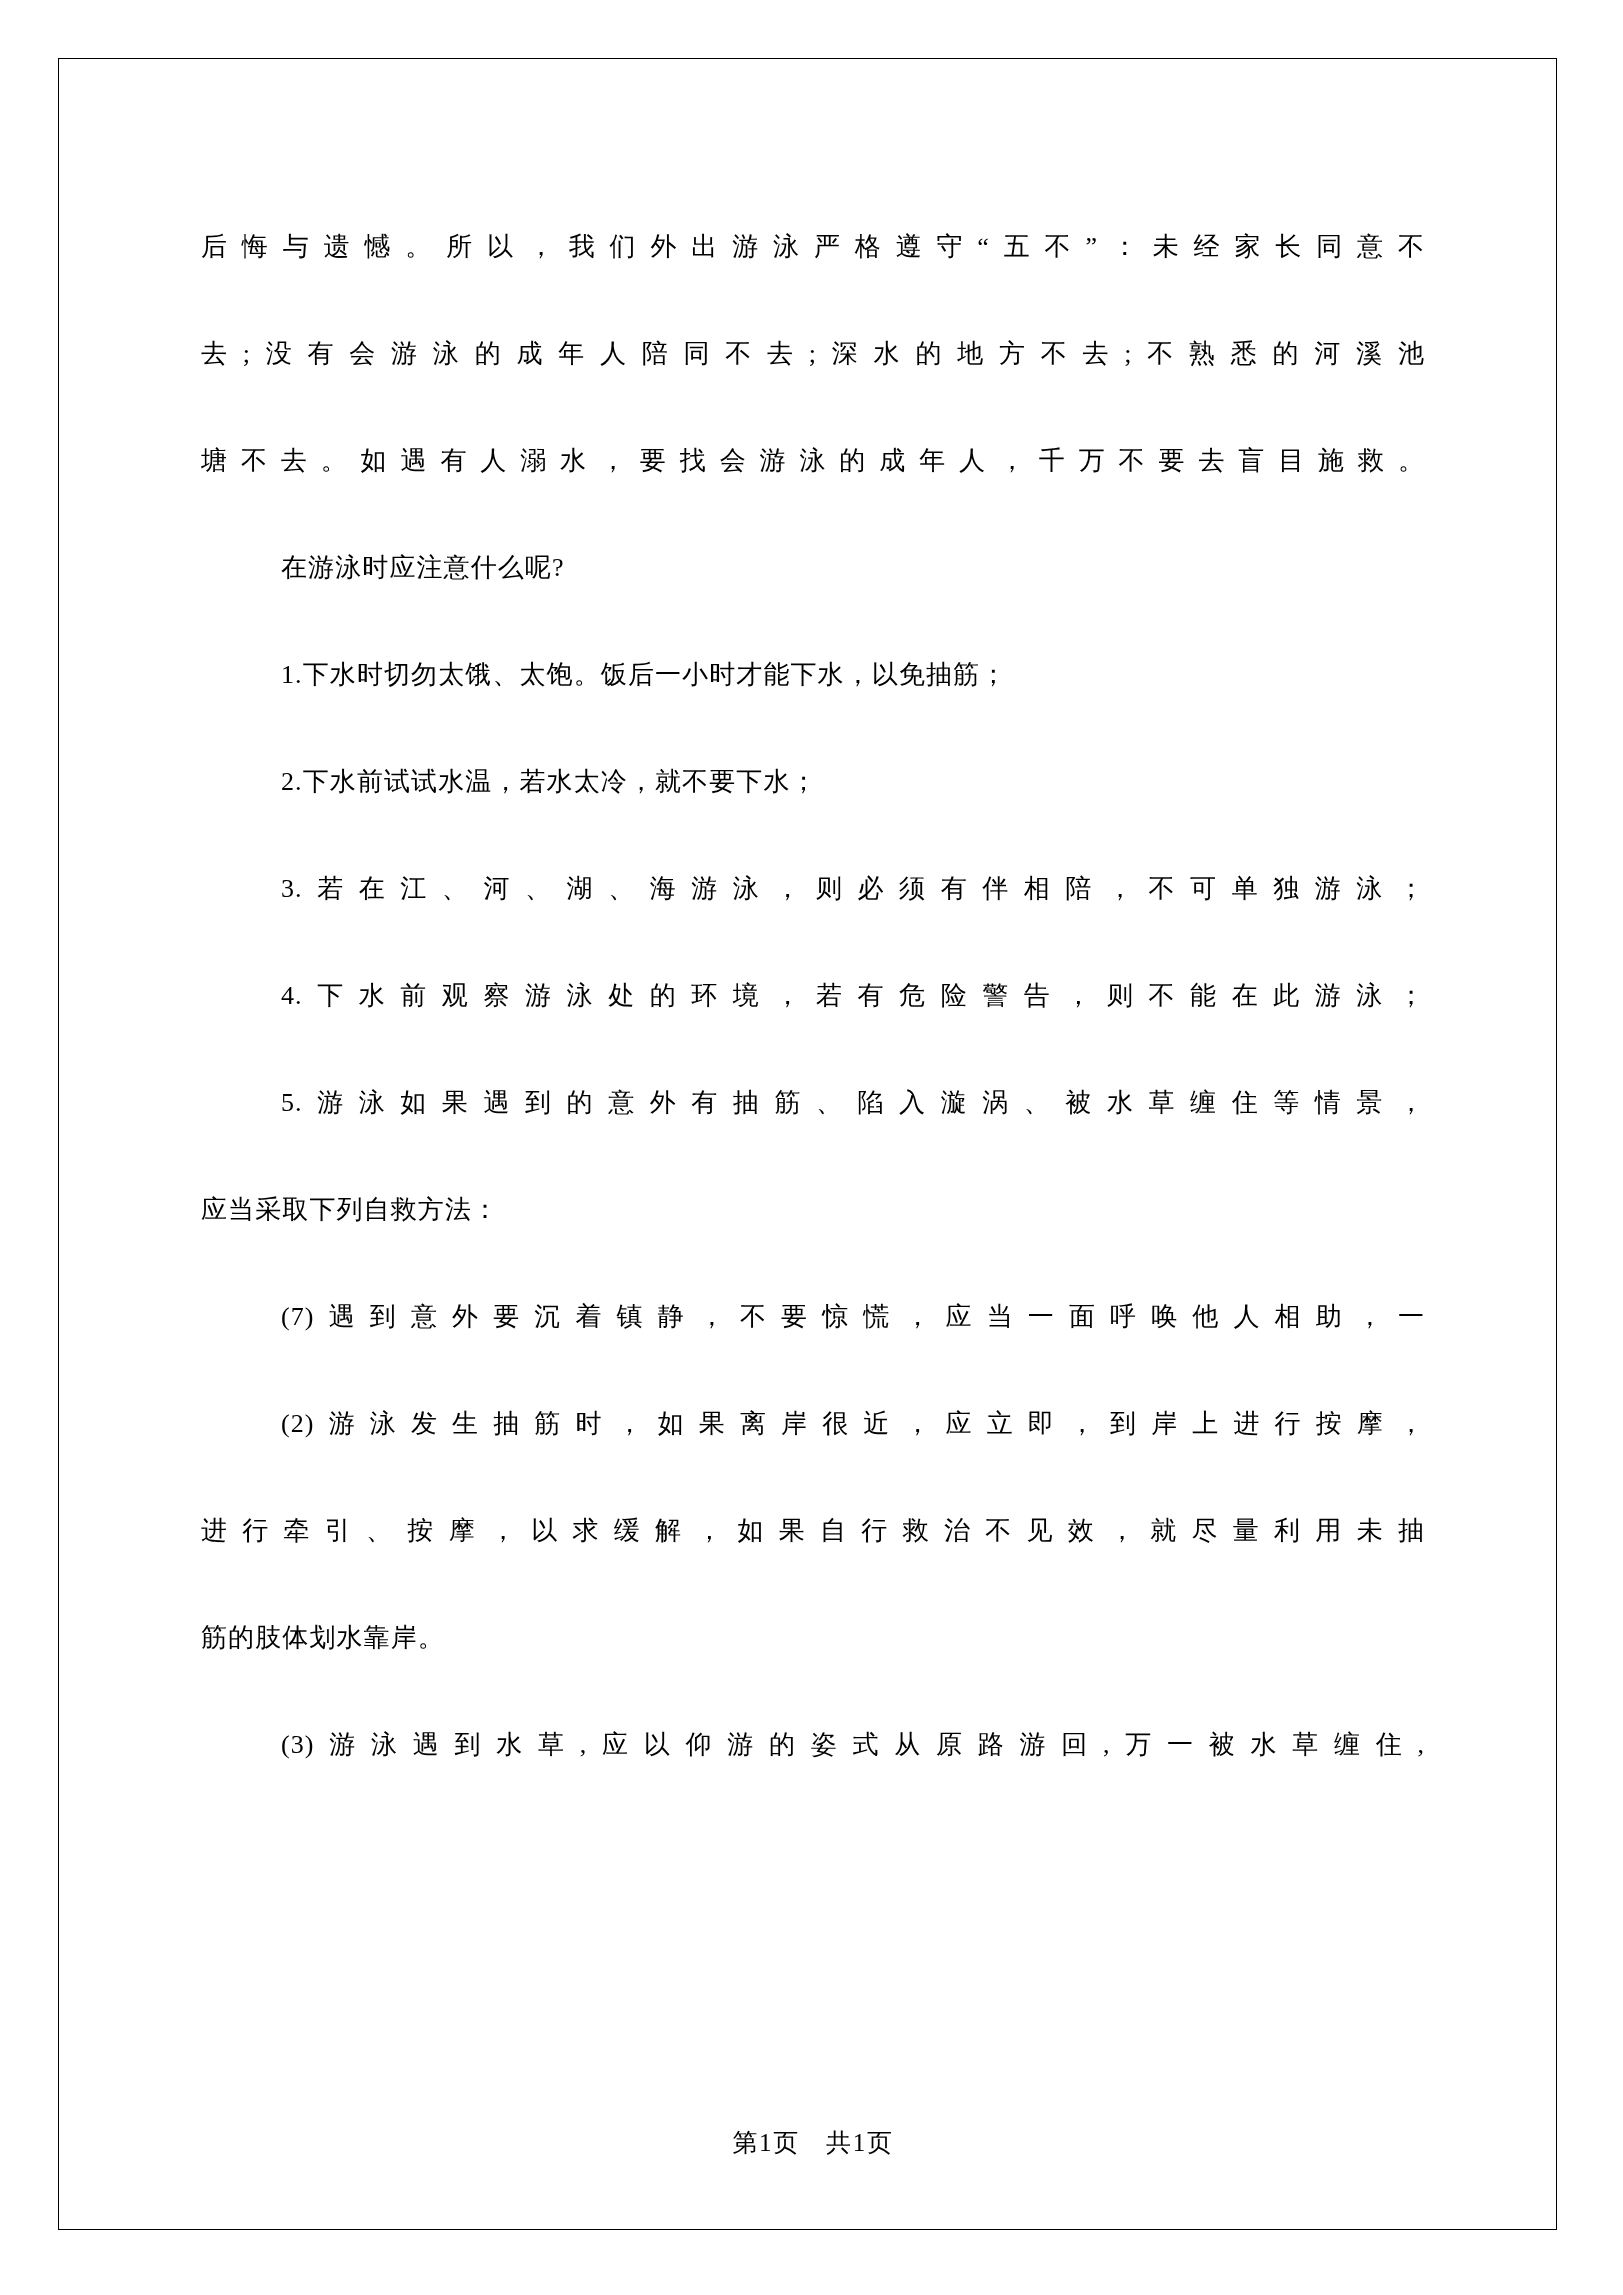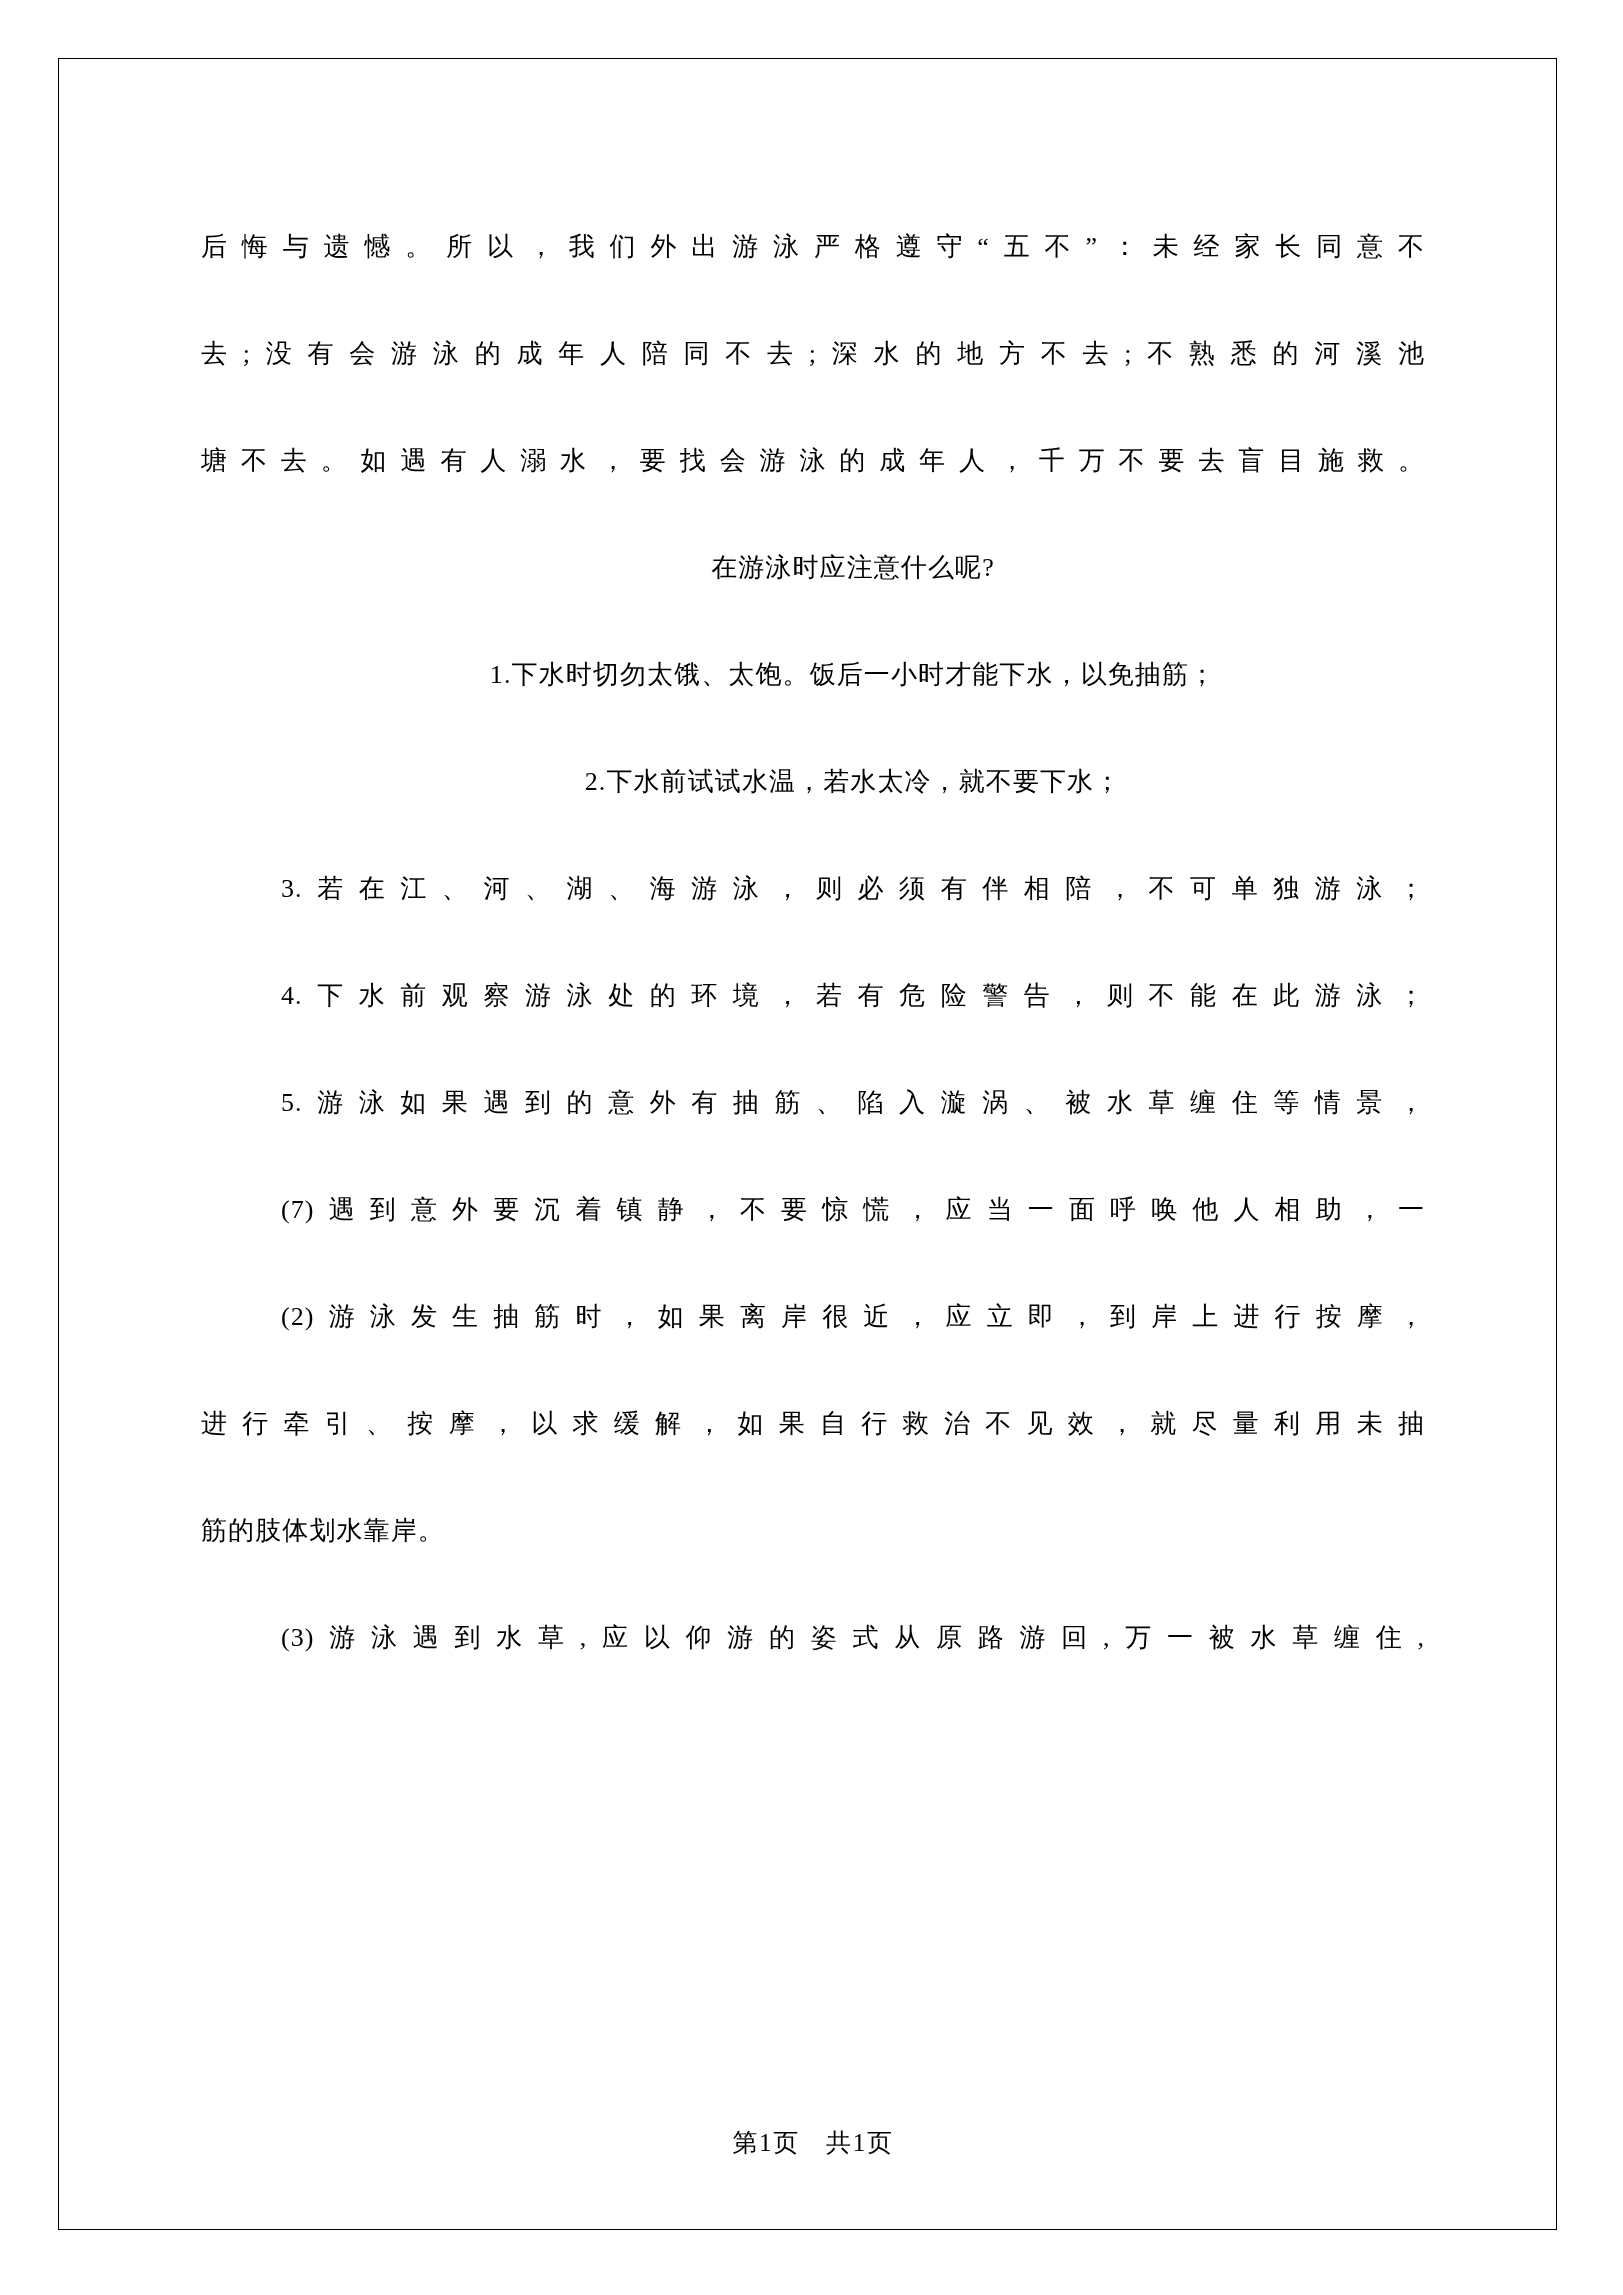--- a/index.html
+++ b/index.html
@@ -36,21 +36,20 @@
     color: #000000;
   }
   .line {
     height: 107px;
     text-align: left;
     box-sizing: border-box;
     overflow: visible;
   }
   .line.indent {
     padding-left: 80px;
-    text-align: center;
   }
   .line.full {
     text-align: justify;
     text-align-last: justify;
     text-justify: inter-character;
   }
   .page-footer {
     position: absolute;
     left: 201px;
     top: 2115px;
@@ -75,20 +74,21 @@
 <div class="doc-text">
   <div class="line full">后悔与遗憾。所以，我们外出游泳严格遵守“五不”：未经家长同意不</div>
   <div class="line full">去;没有会游泳的成年人陪同不去;深水的地方不去;不熟悉的河溪池</div>
   <div class="line full">塘不去。如遇有人溺水，要找会游泳的成年人，千万不要去盲目施救。</div>
   <div class="line indent">在游泳时应注意什么呢?</div>
   <div class="line indent">1.下水时切勿太饿、太饱。饭后一小时才能下水，以免抽筋；</div>
   <div class="line indent">2.下水前试试水温，若水太冷，就不要下水；</div>
   <div class="line indent full">3.若在江、河、湖、海游泳，则必须有伴相陪，不可单独游泳；</div>
   <div class="line indent full">4.下水前观察游泳处的环境，若有危险警告，则不能在此游泳；</div>
   <div class="line indent full">5.游泳如果遇到的意外有抽筋、陷入漩涡、被水草缠住等情景，</div>
+  <div class="line">应当采取下列自救方法：</div>
   <div class="line indent full">(7)遇到意外要沉着镇静，不要惊慌，应当一面呼唤他人相助，一</div>
   <div class="line indent full">(2)游泳发生抽筋时，如果离岸很近，应立即，到岸上进行按摩，</div>
   <div class="line full">进行牵引、按摩，以求缓解，如果自行救治不见效，就尽量利用未抽</div>
   <div class="line">筋的肢体划水靠岸。</div>
   <div class="line indent full">(3)游泳遇到水草,应以仰游的姿式从原路游回,万一被水草缠住,</div>
 </div>
 
 <div class="page-footer">
   <span class="page">第1页</span><span class="total">共1页</span>
 </div>

